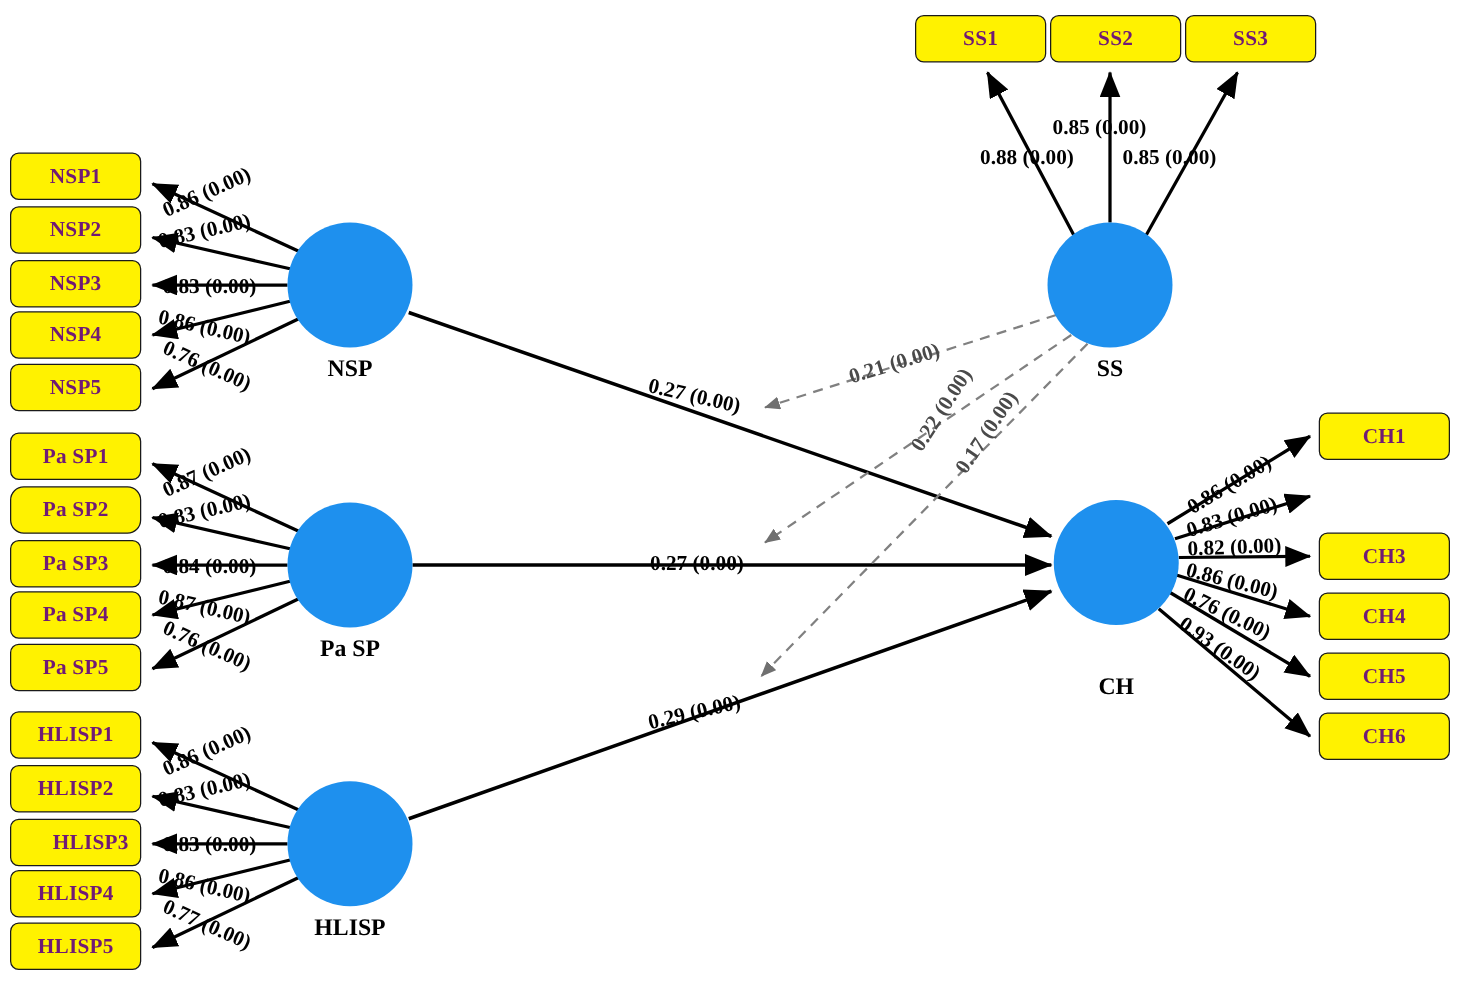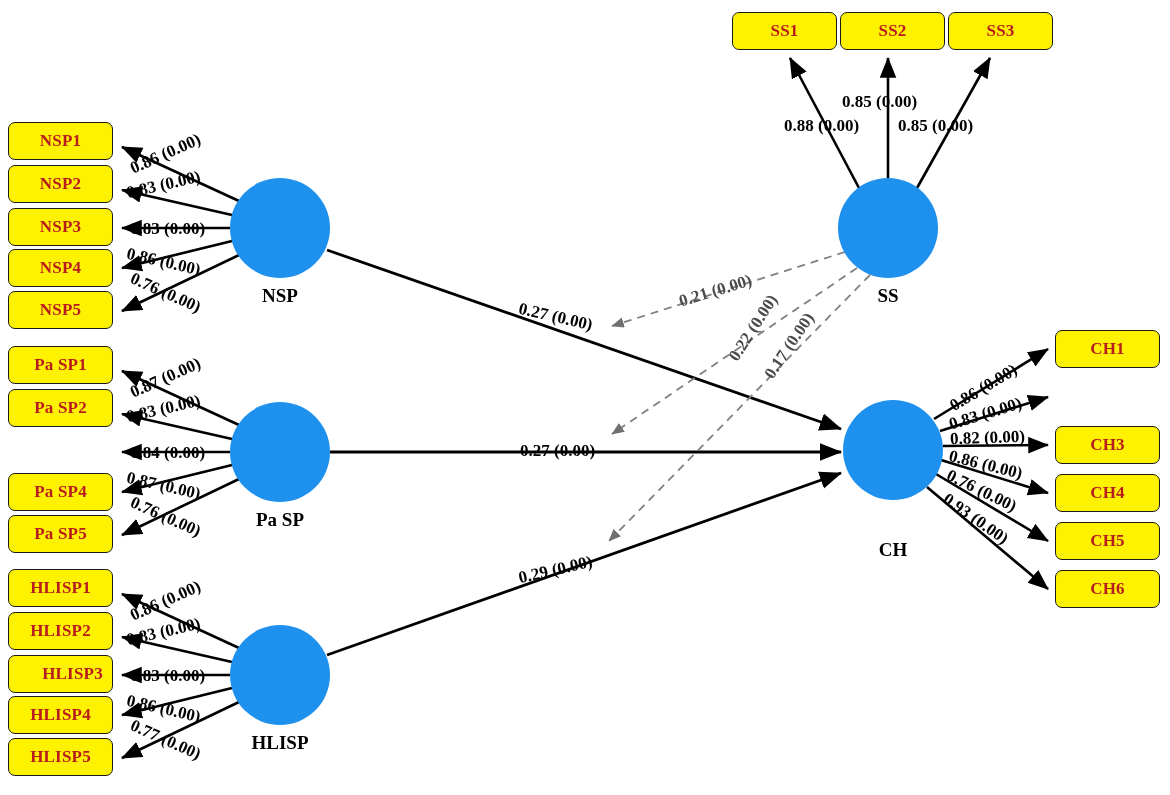--- a/index.html
+++ b/index.html
@@ -4,21 +4,21 @@
 <title>SEM Path Model</title>
 <style>
   html,body{margin:0;padding:0;background:#ffffff;}
   body{font-family:"Liberation Serif", serif;}
   #canvas{position:relative;width:1170px;height:795px;background:#fff;overflow:hidden;}
   svg.layer{position:absolute;left:0;top:0;width:1170px;height:795px;}
   .ibox{
     position:absolute;width:105px;height:38px;background:#FFF200;
     border:1.5px solid #1a1a1a;border-radius:7px;
     display:flex;align-items:center;justify-content:center;
-    font-weight:bold;font-size:17px;color:#b91c1c;letter-spacing:.2px;
+    font-weight:bold;font-size:17px;color:#701a75;letter-spacing:.2px;
     box-sizing:border-box;
   }
   .circle{
     position:absolute;width:100px;height:100px;border-radius:50%;
     background:#1E90EE;
   }
   .clabel{
     position:absolute;font-weight:bold;font-size:19px;color:#000;
     text-align:center;white-space:nowrap;
   }
@@ -95,21 +95,22 @@
     </g>
   </svg>
 
   <div class="ibox" style="left:8px;  top:122px;">NSP1</div>
   <div class="ibox" style="left:8px;  top:165px;">NSP2</div>
   <div class="ibox" style="left:8px;  top:208px;">NSP3</div>
   <div class="ibox" style="left:8px;  top:249px;">NSP4</div>
   <div class="ibox" style="left:8px;  top:291px;">NSP5</div>
 
   <div class="ibox" style="left:8px;  top:346px;">Pa SP1</div>
-  <div class="ibox" style="left:8px;  top:389px;">Pa SP2</div>
+  <div class="ibox" style="left:8px;  top:389px;border-radius:11px;">Pa SP2</div>
+  <div class="ibox" style="left:8px;  top:432px;">Pa SP3</div>
   <div class="ibox" style="left:8px;  top:473px;">Pa SP4</div>
   <div class="ibox" style="left:8px;  top:515px;">Pa SP5</div>
 
   <div class="ibox" style="left:8px;  top:569px;">HLISP1</div>
   <div class="ibox" style="left:8px;  top:612px;">HLISP2</div>
   <div class="ibox" style="left:8px;  top:655px;padding-left:24px;">HLISP3</div>
   <div class="ibox" style="left:8px;  top:696px;">HLISP4</div>
   <div class="ibox" style="left:8px;  top:738px;">HLISP5</div>
 
   <div class="ibox" style="left:732px; top:12px;">SS1</div>

